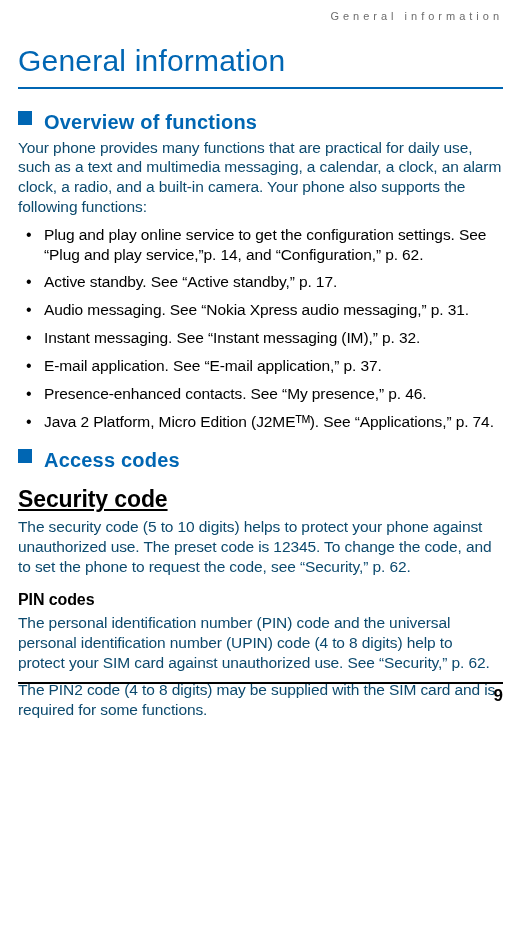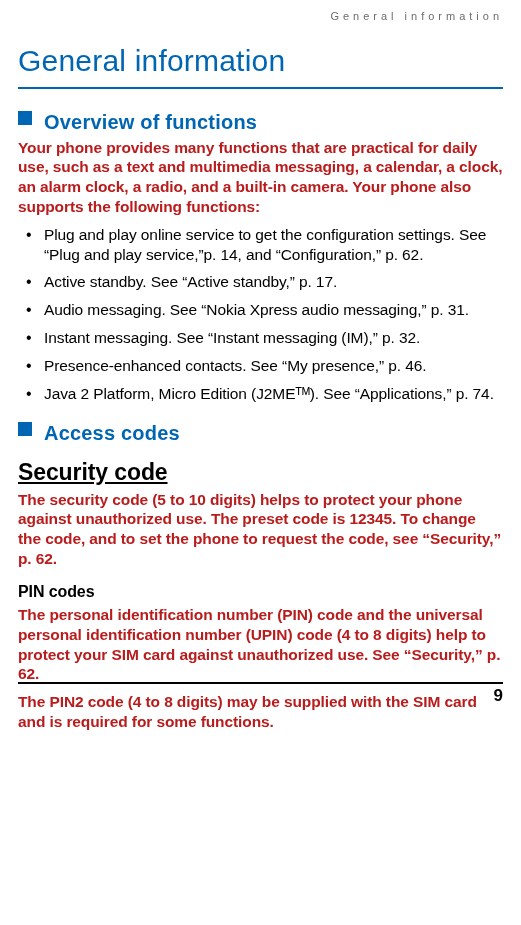--- a/index.html
+++ b/index.html
@@ -49,25 +49,24 @@
   .section-heading .bullet {
     display: inline-block;
     width: 14px;
     height: 14px;
     background: #0066b3;
     margin-right: 12px;
   }
   .body-text {
     font-size: 15.5px;
     line-height: 1.28;
-    color: #b91c1c;
+    color: #0c4a6e;
     margin: 4px 0 8px 0;
     letter-spacing: -0.1px;
     font-stretch: semi-condensed;
-    font-weight: bold;
   }
   ul.bullets {
     list-style: none;
     padding: 0 0 0 8px;
     margin: 4px 0 8px 0;
   }
   ul.bullets li {
     position: relative;
     padding-left: 18px;
     font-size: 15.5px;
@@ -132,20 +131,21 @@
     <span>Overview of functions</span>
   </div>
 
   <p class="body-text">Your phone provides many functions that are practical for daily use, such as a text and multimedia messaging, a calendar, a clock, an alarm clock, a radio, and a built-in camera. Your phone also supports the following functions:</p>
 
   <ul class="bullets">
     <li>Plug and play online service to get the configuration settings. See “Plug and play service,”p. 14, and “Configuration,” p. 62.</li>
     <li>Active standby. See “Active standby,” p. 17.</li>
     <li>Audio messaging. See “Nokia Xpress audio messaging,” p. 31.</li>
     <li>Instant messaging. See “Instant messaging (IM),” p. 32.</li>
+    <li>E-mail application. See “E-mail application,” p. 37.</li>
     <li>Presence-enhanced contacts. See “My presence,” p. 46.</li>
     <li>Java 2 Platform, Micro Edition (J2MEᵀᴹ). See “Applications,” p. 74.</li>
   </ul>
 
   <div class="section-heading">
     <span class="bullet"></span>
     <span>Access codes</span>
   </div>
 
   <div class="subheading-underline">Security code</div>

